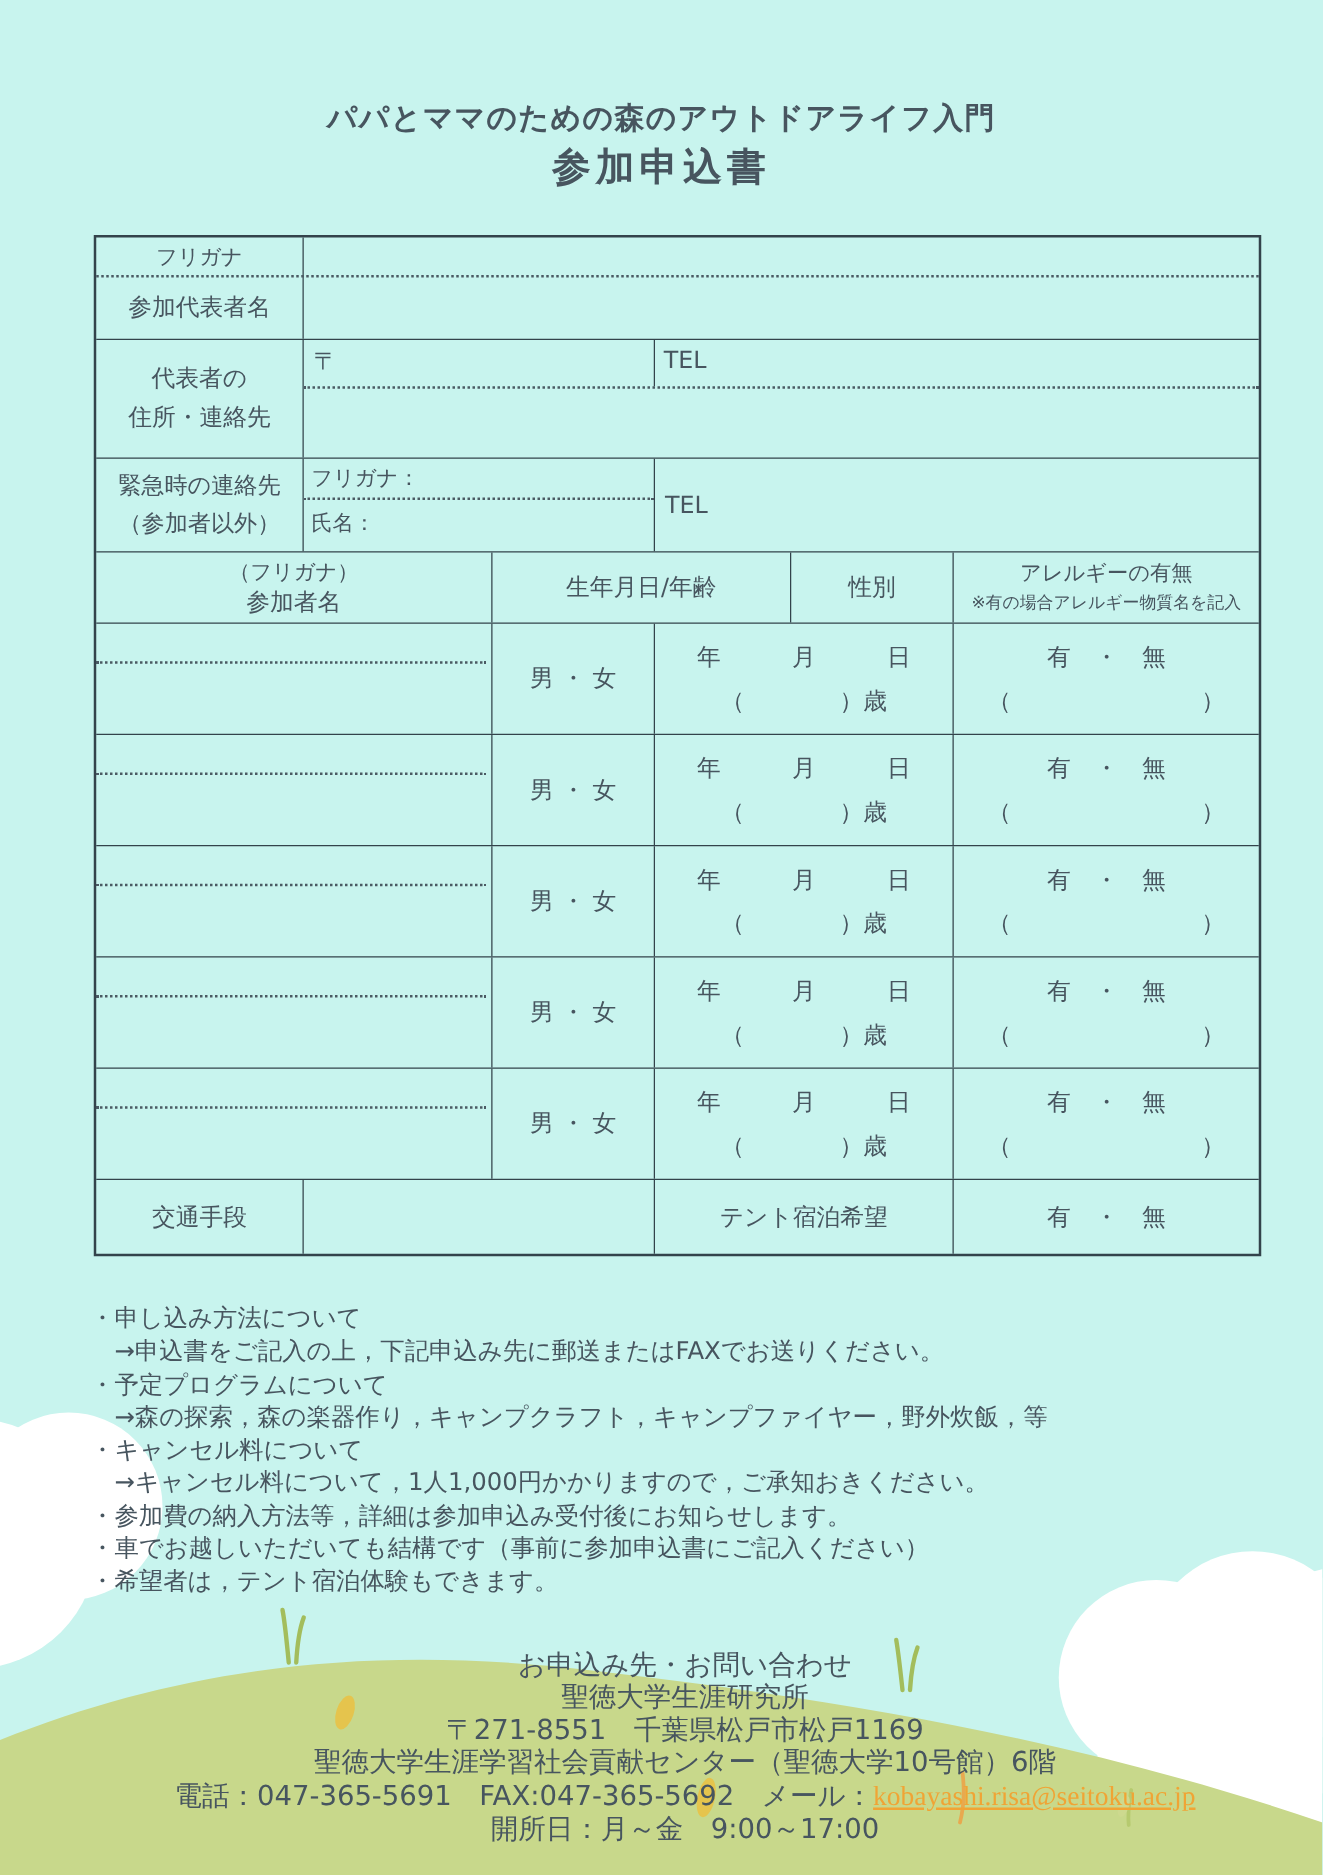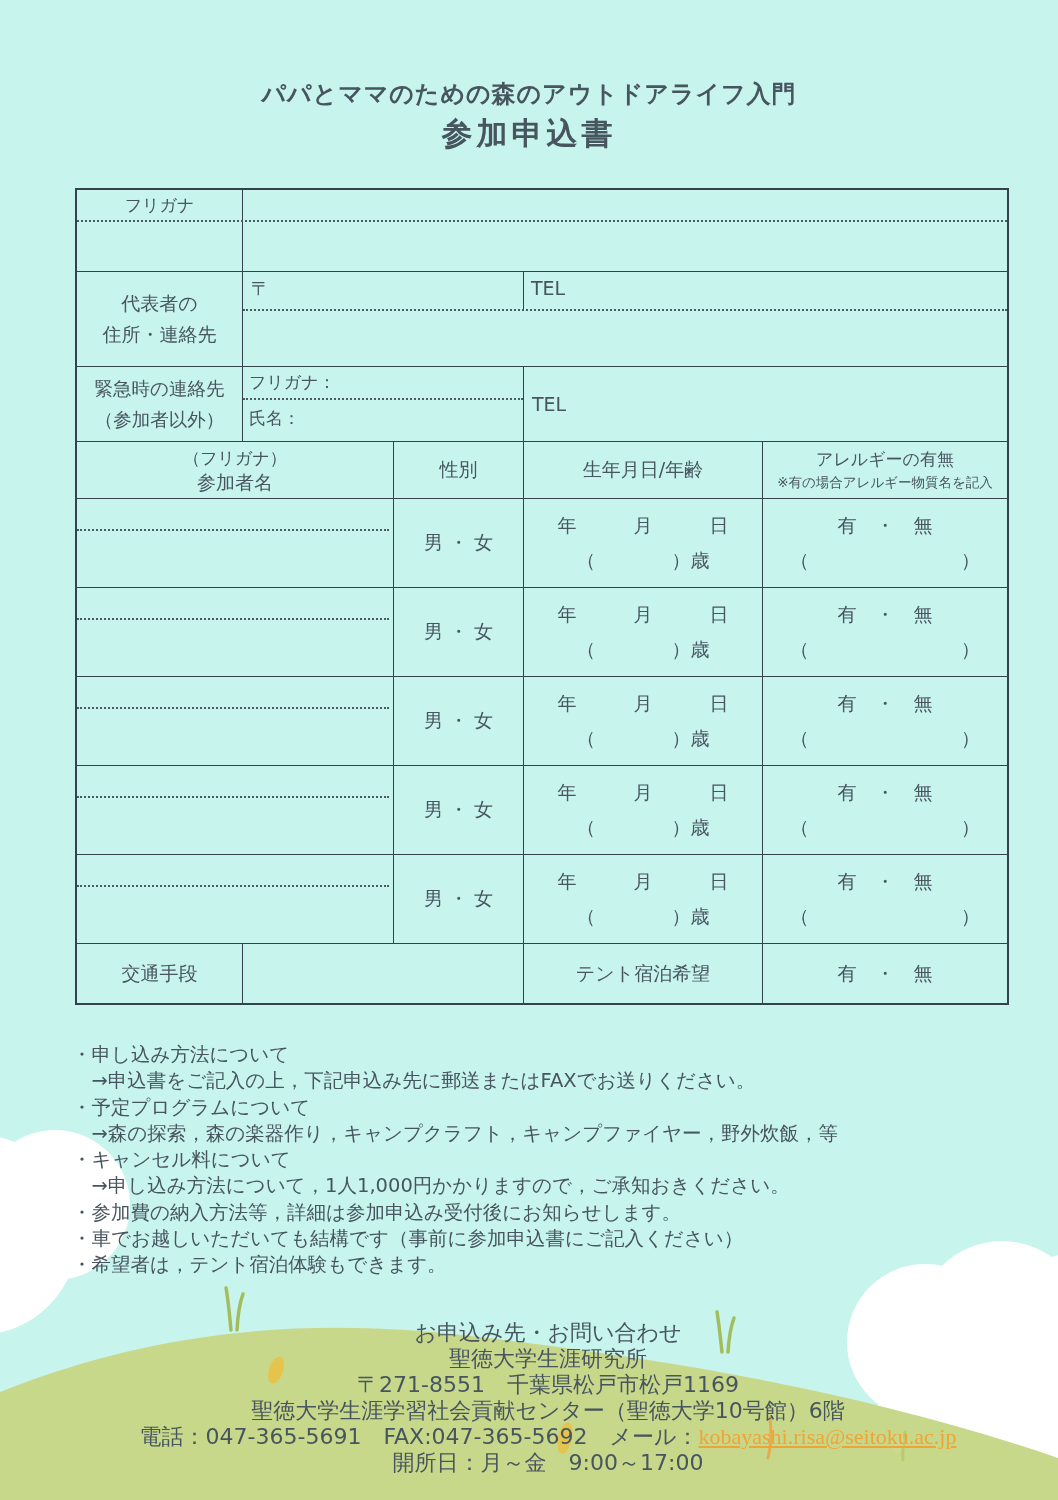--- a/index.html
+++ b/index.html
@@ -111,20 +111,21 @@
     <div class="title">
       <div class="title-line1">パパとママのための森のアウトドアライフ入門</div>
       <div class="title-line2">参加申込書</div>
     </div>
 
     <div class="form-table">
 
       <div class="frow rowA">
         <div class="fcell w-label">
           <div class="sub-top">フリガナ</div>
+          <div class="sub-bot">参加代表者名</div>
         </div>
         <div class="fcell flexfill last"></div>
         <div class="dotline" style="top:30px;"></div>
       </div>
 
       <div class="frow rowB">
         <div class="fcell w-label c">
           <div class="two-line">
             <div>代表者の</div>
             <div>住所・連絡先</div>
@@ -153,25 +154,25 @@
         <div class="fcell flexfill last tel-left">
           <span>TEL</span>
         </div>
       </div>
 
       <div class="frow rowH">
         <div class="fcell w-name c">
           <div class="hdr-small">（フリガナ）</div>
           <div class="hdr-main">参加者名</div>
         </div>
-        <div class="fcell w-sex c">
-          <div>性別</div>
-        </div>
         <div class="fcell w-birth c">
           <div>生年月日/年齢</div>
+        </div>
+        <div class="fcell w-sex c">
+          <div>性別</div>
         </div>
         <div class="fcell flexfill last c">
           <div class="hdr-small">アレルギーの有無</div>
           <div class="hdr-note">※有の場合アレルギー物質名を記入</div>
         </div>
       </div>
 
       <div class="frow rowP">
         <div class="fcell w-name">
           <div class="dotline" style="top:30px;right:4px;"></div>
@@ -271,21 +272,21 @@
       </div>
 
     </div>
 
     <div class="notes">
       <div>・申し込み方法について</div>
       <div>　→申込書をご記入の上，下記申込み先に郵送またはFAXでお送りください。</div>
       <div>・予定プログラムについて</div>
       <div>　→森の探索，森の楽器作り，キャンプクラフト，キャンプファイヤー，野外炊飯，等</div>
       <div>・キャンセル料について</div>
-      <div>　→申し込み方法について，1人1,000円かかりますので，ご承知おきください。</div>
+      <div>　→キャンセル料について，1人1,000円かかりますので，ご承知おきください。</div>
       <div>・参加費の納入方法等，詳細は参加申込み受付後にお知らせします。</div>
       <div>・車でお越しいただいても結構です（事前に参加申込書にご記入ください）</div>
       <div>・希望者は，テント宿泊体験もできます。</div>
     </div>
 
     <div class="footer">
       <div>お申込み先・お問い合わせ</div>
       <div>聖徳大学生涯研究所</div>
       <div>〒271-8551　千葉県松戸市松戸1169</div>
       <div>聖徳大学生涯学習社会貢献センター（聖徳大学10号館）6階</div>

